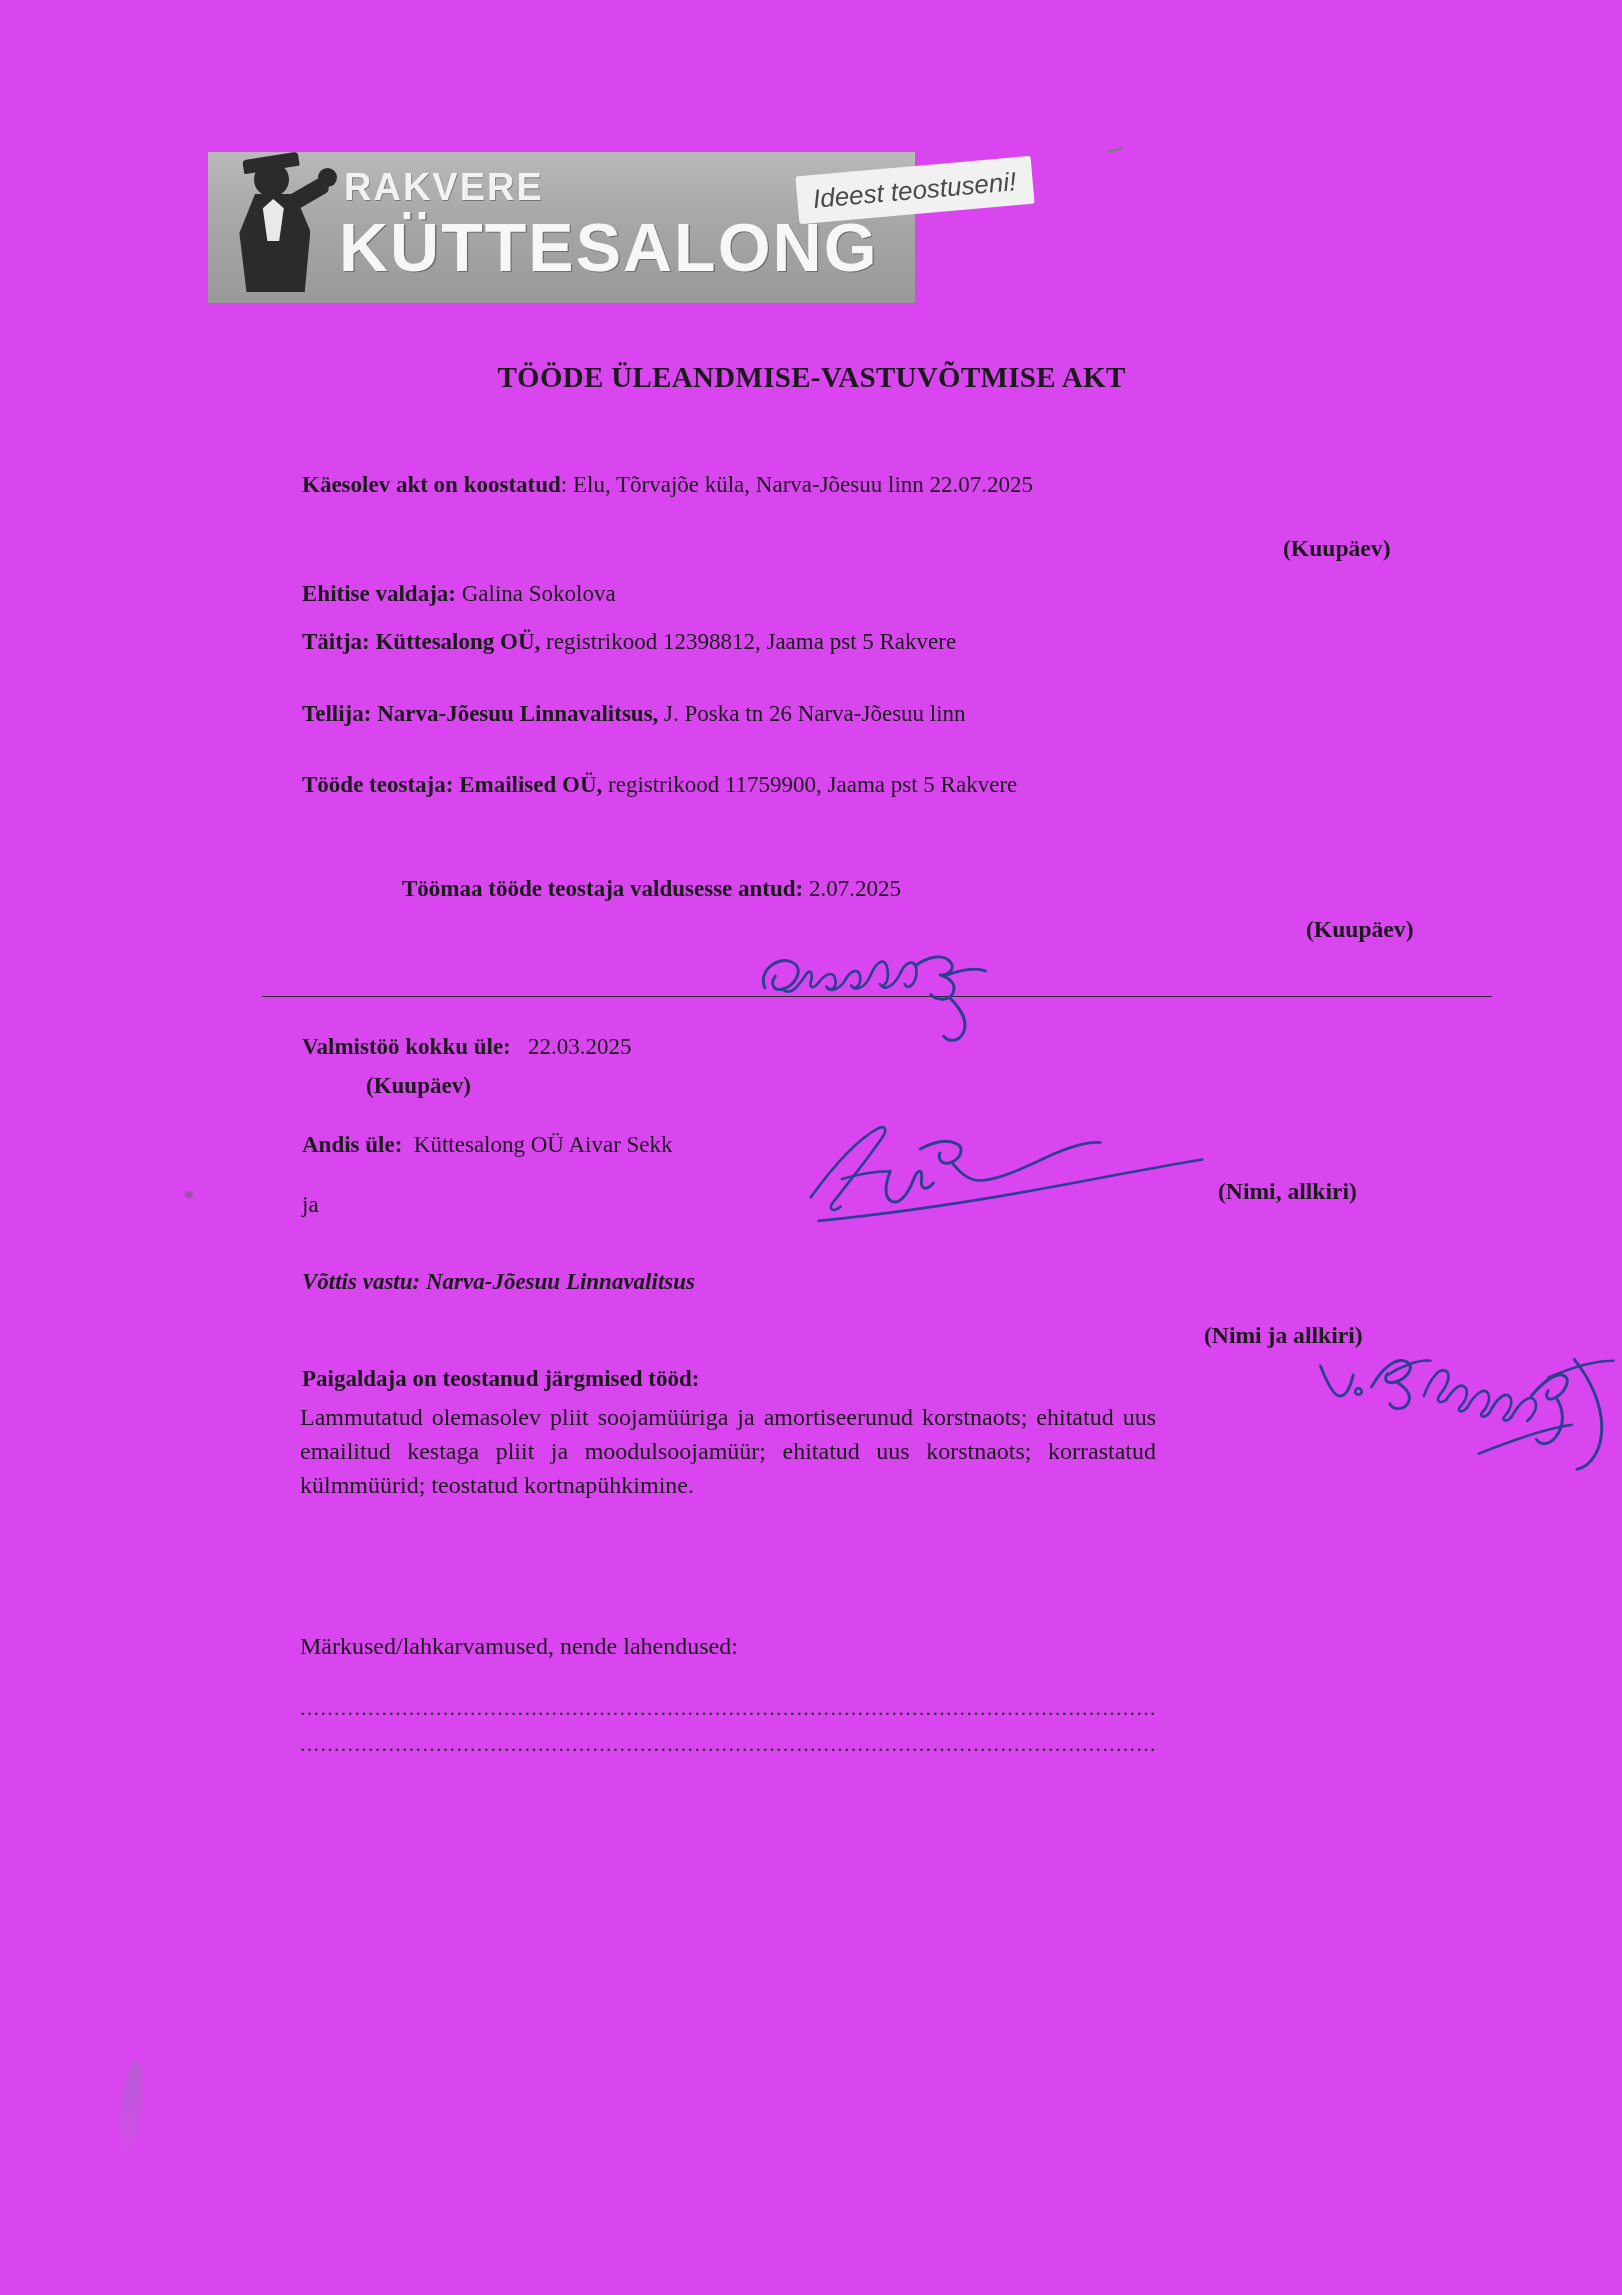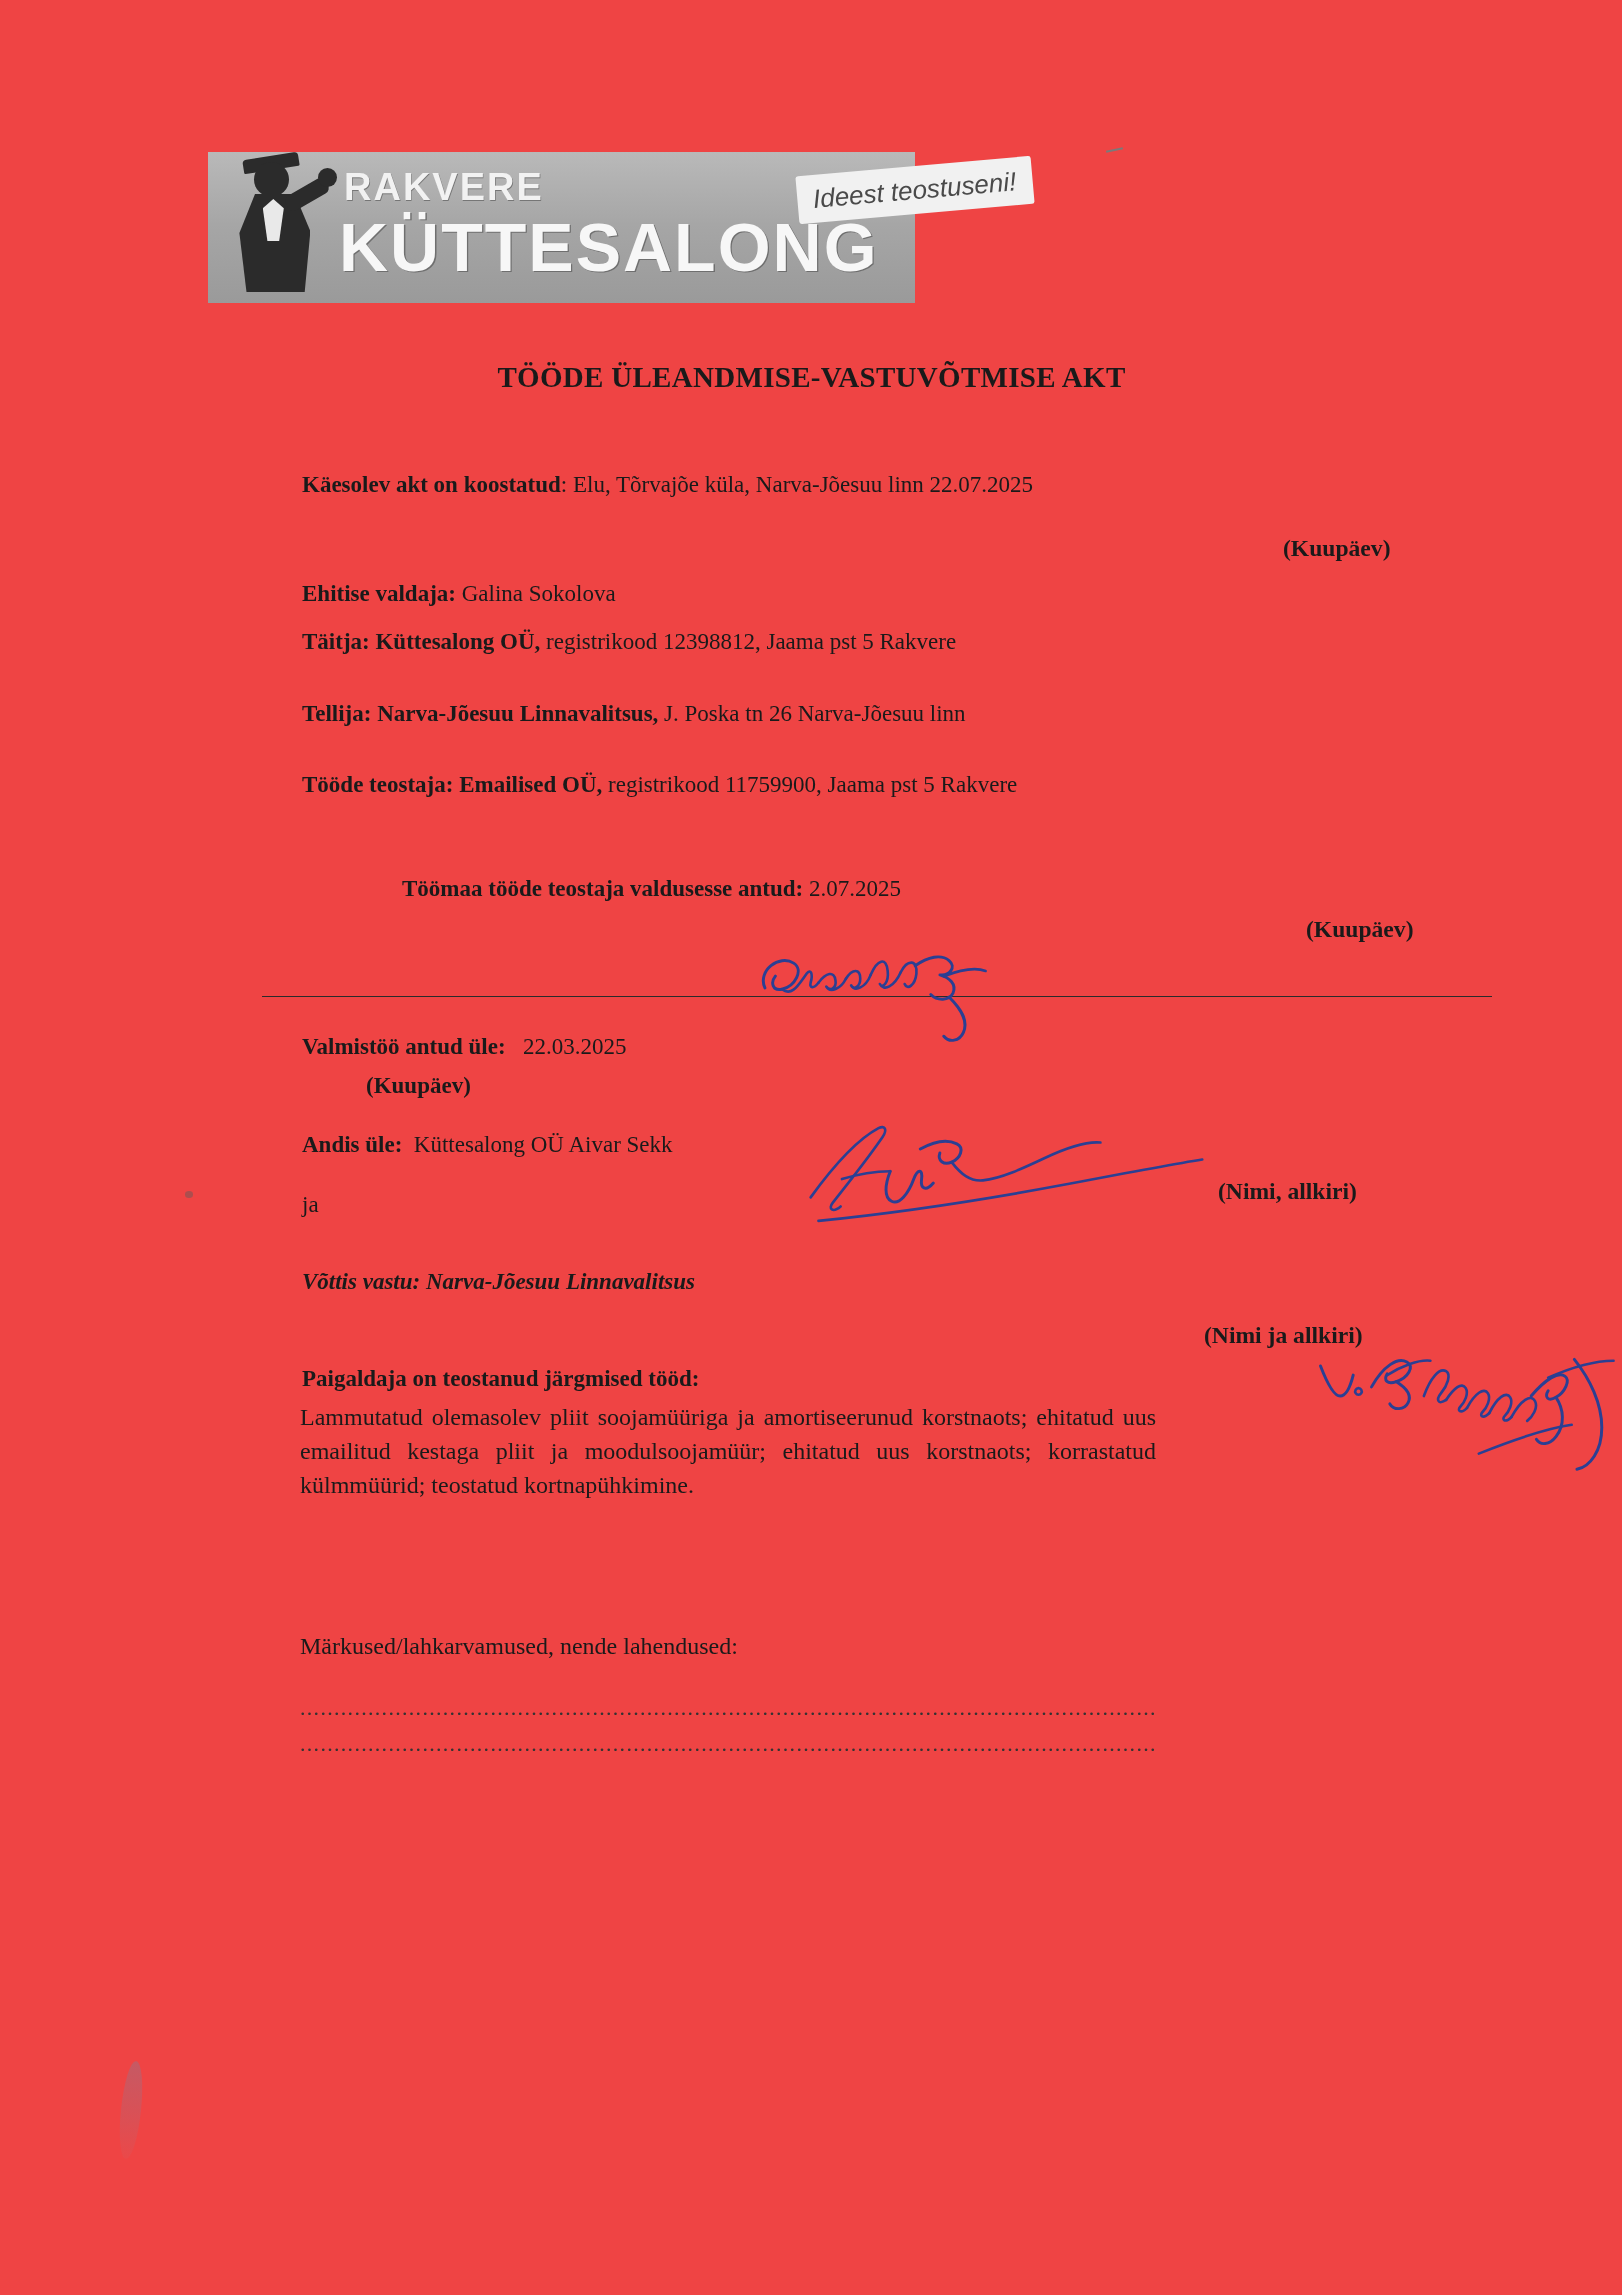--- a/index.html
+++ b/index.html
@@ -11,21 +11,21 @@
     width: 1623px;
     height: 2295px;
     position: relative;
     font-family: "Liberation Serif", serif;
     color: #1a1a1a;
     overflow: hidden;
   }
   .page {
     position: absolute;
     inset: 0;
-    background: #ef4444;
+    background: #d946ef;
   }
 
   
   .logo-block {
     position: absolute;
     left: 208px;
     top: 152px;
     width: 707px;
     height: 151px;
   }
@@ -271,21 +271,21 @@
 
   <div class="line" style="left:402px; top:876px;">
     <span class="b">Töömaa tööde teostaja valdusesse antud:</span>
     <span>2.07.2025</span>
   </div>
   <div class="right-label" style="left:1306px; top:916px;">(Kuupäev)</div>
 
   <div class="rule"></div>
 
   <div class="line" style="left:302px; top:1034px;">
-    <span class="b">Valmistöö antud üle:</span>
+    <span class="b">Valmistöö kokku üle:</span>
     &nbsp;&nbsp;<span>22.03.2025</span>
   </div>
   <div class="line b" style="left:366px; top:1073px;">(Kuupäev)</div>
 
   <div class="line" style="left:302px; top:1132px;">
     <span class="b">Andis üle:</span>
     &nbsp;<span>Küttesalong OÜ Aivar Sekk</span>
   </div>
   <div class="right-label" style="left:1218px; top:1178px;">(Nimi, allkiri)</div>
   <div class="line" style="left:302px; top:1192px;">ja</div>

